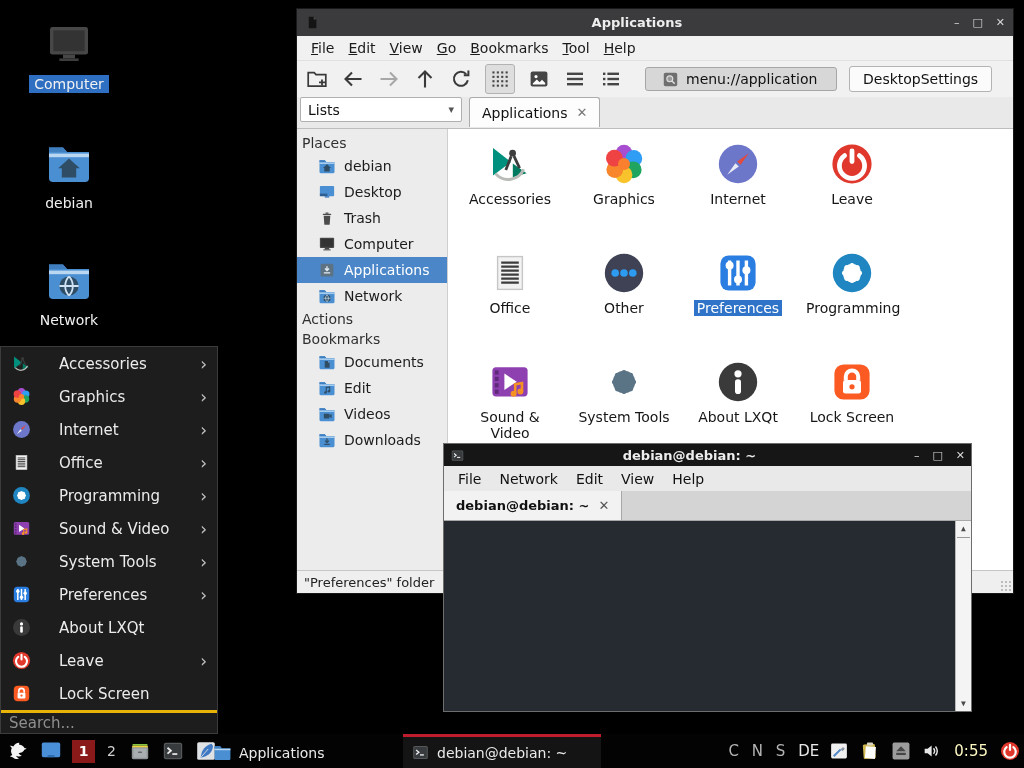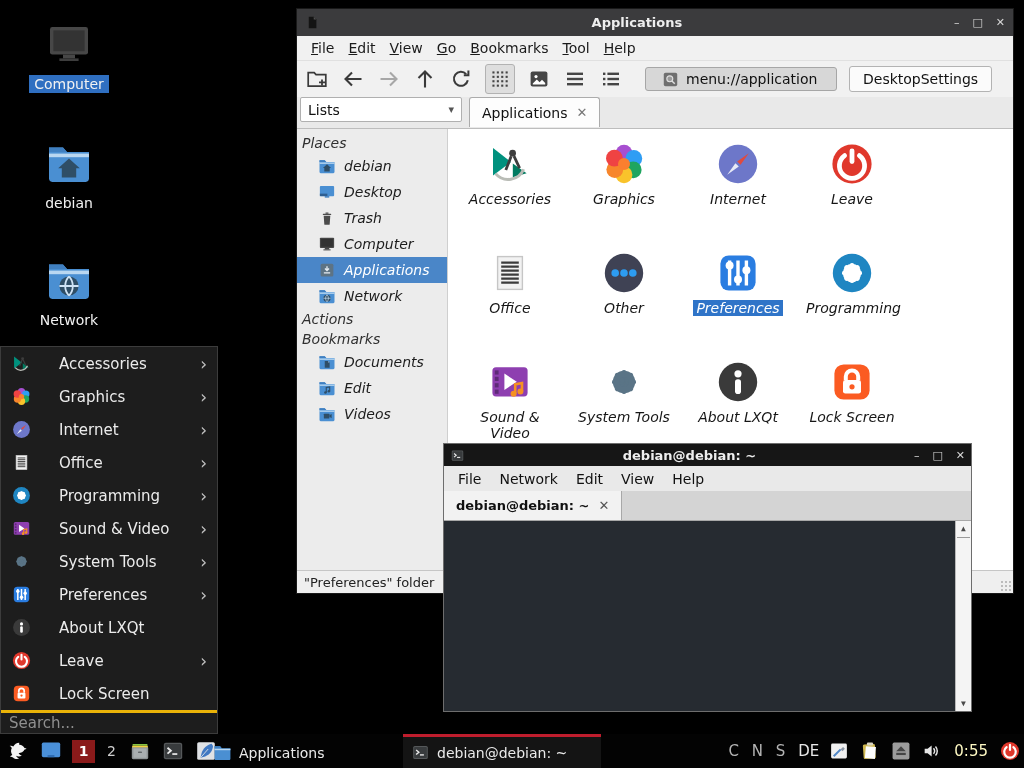--- a/index.html
+++ b/index.html
@@ -57,21 +57,21 @@
   #fm-desktopsettings{height:26px;background:#fbfbfb;border:1px solid #b3b3b3;border-radius:3px;
       font-size:14px;color:#111;padding:0 13px;font-family:"DejaVu Sans",sans-serif;}
   #fm-tabrow{height:32px;background:#e9e9e9;display:flex;align-items:flex-start;flex:none;
       border-bottom:1px solid #bdbdbd;box-sizing:border-box;}
   #fm-combo{width:146px;height:23px;margin:0 3px 4px 3px;background:#fff;border:1px solid #b0b0b0;
       border-radius:2px;display:flex;align-items:center;font-size:14px;color:#111;padding:0 7px;}
   #fm-combo .arrow{margin-left:auto;color:#555;font-size:11px;}
   #fm-tab{height:29px;margin-left:4px;background:#fdfdfd;border:1px solid #ababab;border-bottom:none;
       border-radius:3px 3px 0 0;display:flex;align-items:center;padding:0 12px;font-size:14px;color:#111;gap:9px;}
   #fm-tab .tclose{color:#777;font-size:13px;}
-  #fm-main{flex:1;display:flex;min-height:0;font-style:italic;}
+  #fm-main{flex:1;display:flex;min-height:0;}
   #fm-sidebar{width:151px;background:#ececec;border-right:1px solid #cfcfcf;box-sizing:border-box;
       padding-top:4px;font-size:14px;color:#1c1c1c;overflow:hidden;}
   .sb-header{height:20px;display:flex;align-items:center;padding-left:5px;color:#303030;}
   .sb-item{height:26px;display:flex;align-items:center;padding-left:21px;gap:8px;}
   .sb-item .icon{width:18px;height:18px;}
   .sb-item.sel{background:#4a86c8;color:#fff;}
   #fm-view{flex:1;background:#fff;display:grid;grid-template-columns:repeat(4,114px);
       grid-auto-rows:109px;padding:6px 0 0 5px;align-content:start;}
   .gitem{display:flex;flex-direction:column;align-items:center;padding-top:5px;}
   .gitem .icon{width:48px;height:48px;}
@@ -370,20 +370,32 @@
             <svg viewBox="0 0 24 24">
               <path fill="#4a8fd2" d="M2 4.2h7l2 2.3H22v13.3c0 .9-.7 1.7-1.6 1.7H3.6c-.9 0-1.6-.8-1.6-1.7z"></path>
               <path fill="#3f7fc0" d="M2 4.2h7l2 2.3H2z"></path>
               <rect x="2" y="7.3" width="20" height="1.8" fill="#b9d7f1"></rect>
               <rect x="7.8" y="11.5" width="7.4" height="6.5" rx=".8" fill="#2f4e66"></rect>
               <path d="M15.2 13.8l3-1.8v5.6l-3-1.8z" fill="#2f4e66"></path>
             </svg>
           </span>
           <span>Videos</span>
         </div>
+        <div class="sb-item">
+          <span class="icon">
+            <svg viewBox="0 0 24 24">
+              <path fill="#4a8fd2" d="M2 4.2h7l2 2.3H22v13.3c0 .9-.7 1.7-1.6 1.7H3.6c-.9 0-1.6-.8-1.6-1.7z"></path>
+              <path fill="#3f7fc0" d="M2 4.2h7l2 2.3H2z"></path>
+              <rect x="2" y="7.3" width="20" height="1.8" fill="#b9d7f1"></rect>
+              <path d="M12 10v5M9.4 12.8l2.6 2.6 2.6-2.6" stroke="#2f4e66" stroke-width="1.7" fill="none"></path>
+              <rect x="8.4" y="17" width="7.2" height="1.6" fill="#2f4e66"></rect>
+            </svg>
+          </span>
+          <span>Downloads</span>
+        </div>
       </div>
     <div id="fm-view">
         <div class="gitem">
           <span class="icon">
             <svg viewBox="0 0 24 24">
               <path fill="#00917e" d="M3.5 4L12.5 11 3.5 17.8z"></path>
               <path fill="#007a60" d="M13.4 11.7L20.3 16.6 13.4 18.6z"></path>
               <path d="M4.8 16.8a8.3 8.3 0 0 0 14-2.2" stroke="#b9bcb6" stroke-width="1.5" fill="none"></path>
               <circle cx="13.3" cy="6.6" r="1.7" fill="#3d3d3d"></circle>
               <path d="M12.6 8.1L9.9 15M14 8.1l2.8 6" stroke="#3d3d3d" stroke-width="1.4" fill="none"></path>

